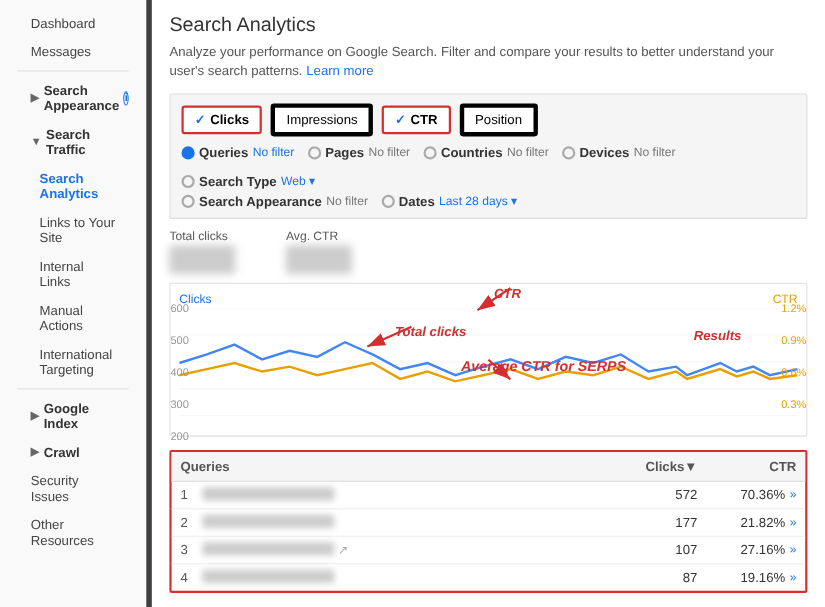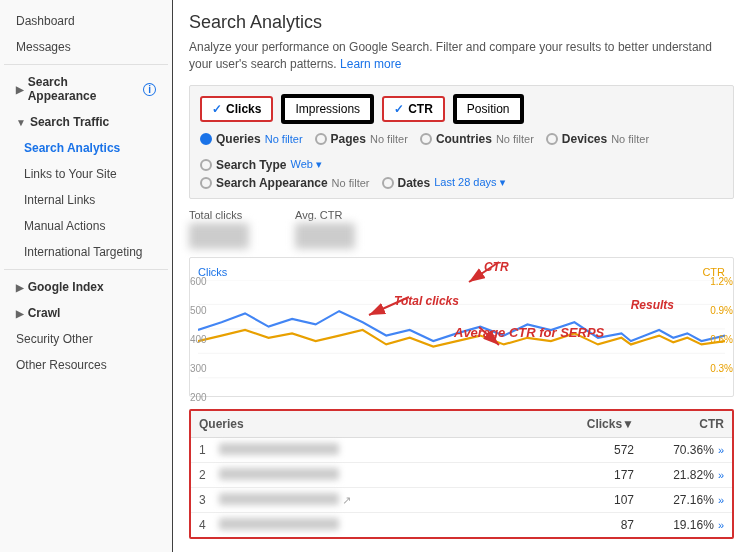--- a/index.html
+++ b/index.html
@@ -1,19 +1,19 @@
 <!DOCTYPE html>
 <html><head>
   <meta charset="utf-8">
   <style>
     * { box-sizing: border-box; margin: 0; padding: 0; }
     body { font-family: Arial, sans-serif; font-size: 13px; color: #333; background: #fff; display: flex; width: 750px; height: 552px; overflow: hidden; }
 
     
-    .sidebar { width: 173px; background: #f9f9f9; border-right: 1px solid #404040; padding: 8px 4px; flex-shrink: 0; font-size: 12px; }
+    .sidebar { width: 138px; background: #f9f9f9; border-right: 5px solid #404040; padding: 8px 16px; flex-shrink: 0; font-size: 12px; }
     .sidebar-item { padding: 6px 12px; cursor: pointer; color: #444; }
     .sidebar-item.active { color: #1a73e8; font-weight: bold; }
     .sidebar-item.indent { padding-left: 20px; }
     .sidebar-section { padding: 6px 12px; color: #333; font-weight: bold; font-size: 12px; display: flex; align-items: center; gap: 4px; }
     .sidebar-section .arrow { font-size: 10px; color: #666; }
     .sidebar-divider { border: none; border-top: 1px solid #e0e0e0; margin: 4px 0; }
 
     
     .main { flex: 1; padding: 12px 16px; overflow-y: auto; }
 
@@ -90,21 +90,21 @@
   <div class="sidebar-item indent">International Targeting</div>
   <hr class="sidebar-divider">
   <div class="sidebar-section">
     <span class="arrow">▶</span>
     <span>Google Index</span>
   </div>
   <div class="sidebar-section">
     <span class="arrow">▶</span>
     <span>Crawl</span>
   </div>
-  <div class="sidebar-item">Security Other</div>
+  <div class="sidebar-item">Security Issues</div>
   <div class="sidebar-item">Other Resources</div>
 </div>
 
 <div class="main">
   <div class="page-title">Search Analytics</div>
   <div class="page-desc">
     <span>Analyze your performance on Google Search. Filter and compare your results to better understand your user's search patterns.</span>
     <a href="#">Learn more</a>
   </div>
 

